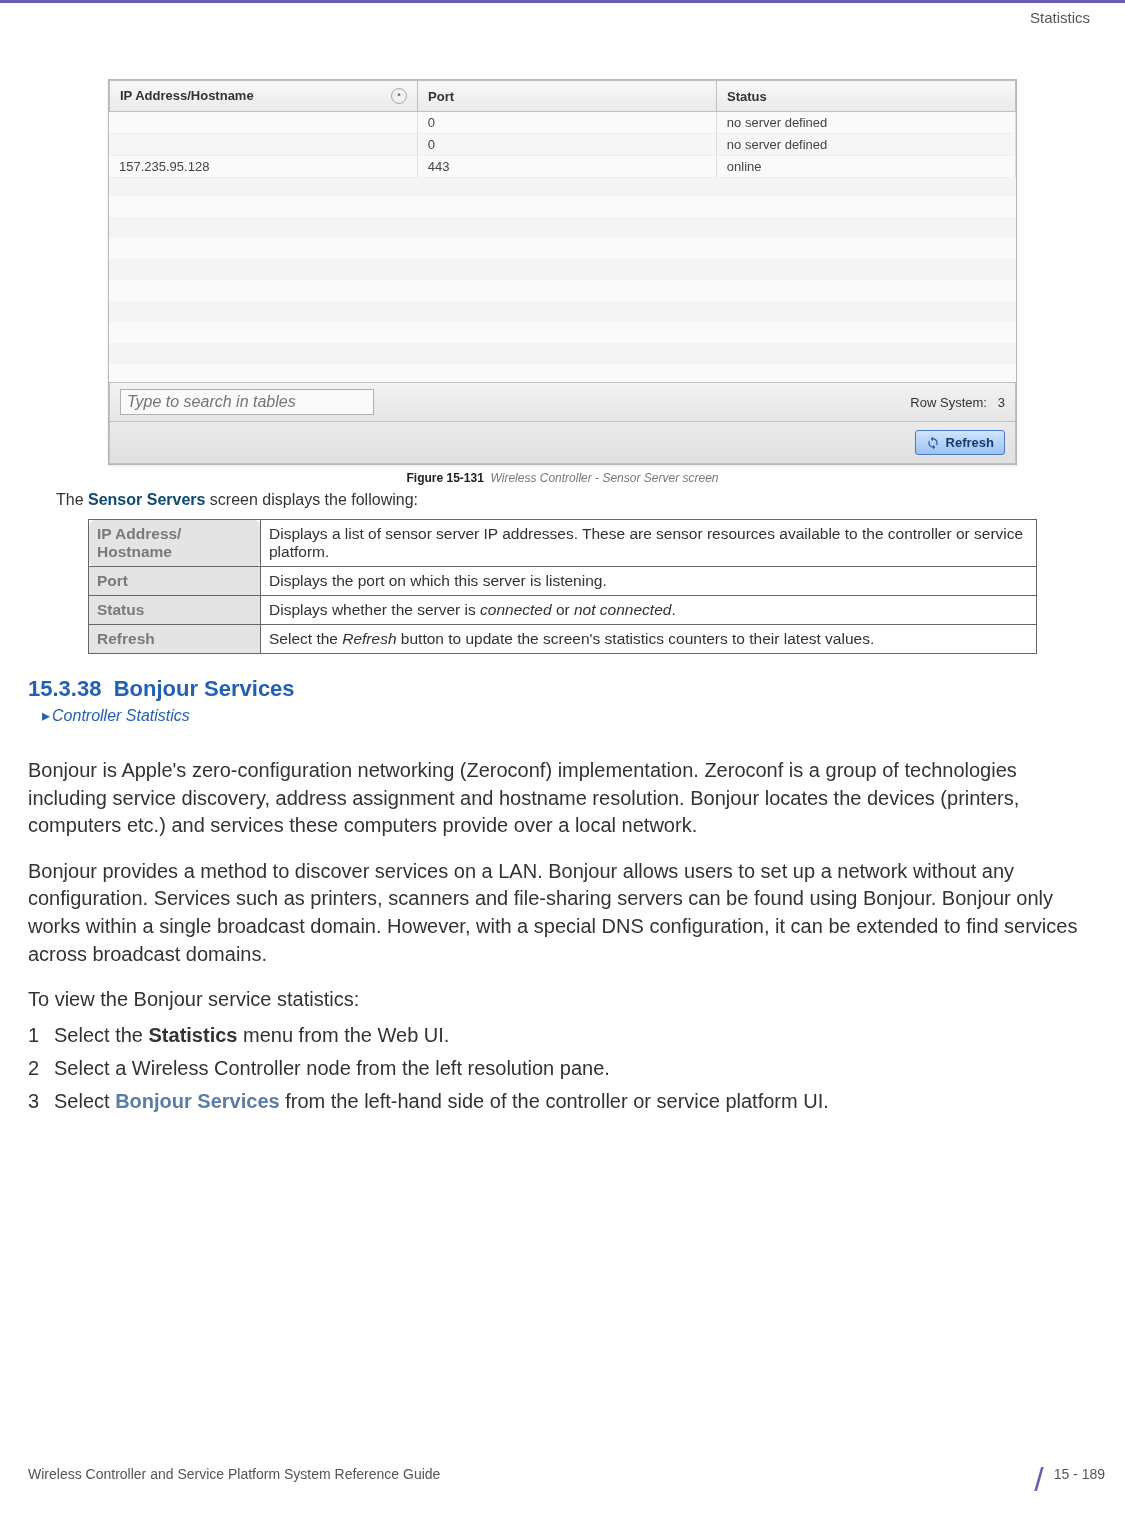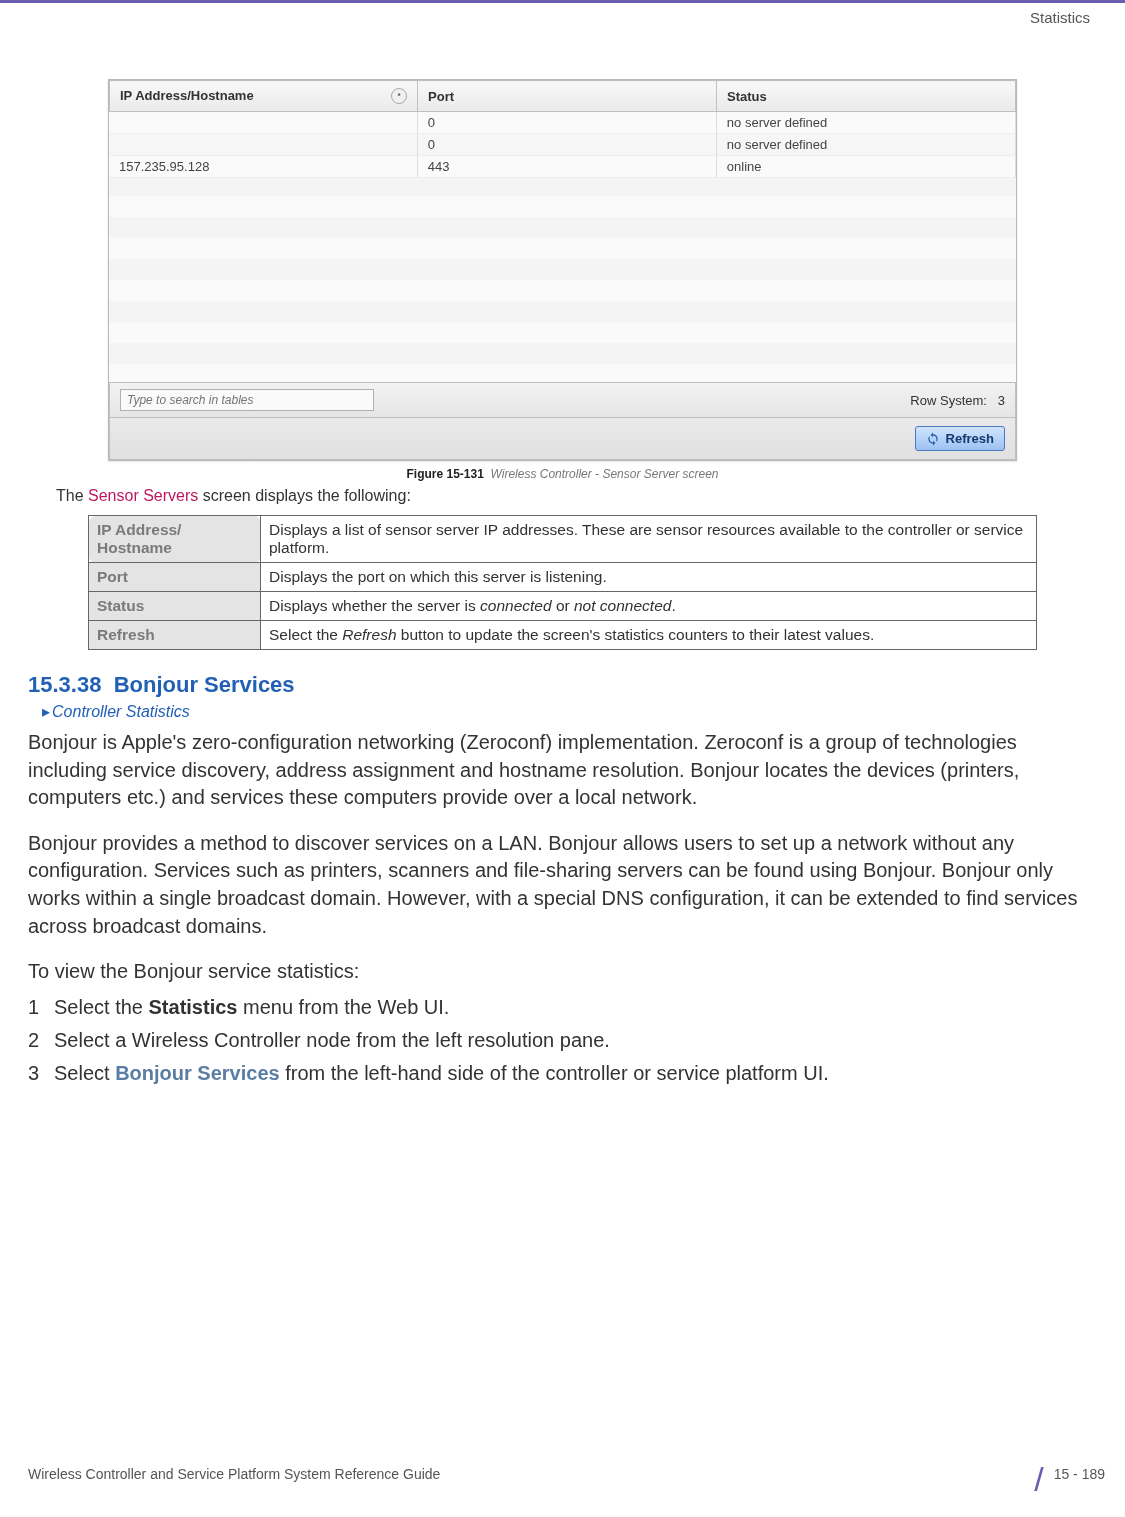--- a/index.html
+++ b/index.html
@@ -92,21 +92,21 @@
       justify-content: space-between;
       align-items: center;
       padding: 6px 10px;
       border: 1px solid #c0c0c0;
       border-top: 1px solid #c0c0c0;
       background: linear-gradient(#f2f2f2, #e6e6e6);
       font-size: 13px;
     }
     .panel-footer input {
       border: 1px solid #b0b0b0;
-      font-size: 12px;
+      font-size: 16px;
       padding: 3px 6px;
       width: 240px;
       font-style: italic;
       color: #666;
       background: #fafafa;
     }
     .panel-bottombar {
       text-align: right;
       padding: 8px 10px;
       border: 1px solid #c0c0c0;
@@ -144,22 +144,22 @@
       font-style: italic;
       color: #777;
     }
     
     .intro-line {
       font-size: 16px;
       margin: 2px 28px 10px 28px;
       color: #333;
     }
     .intro-line .blue-bold {
-      color: #be185d;
-      font-weight: normal;
+      color: #0c4a6e;
+      font-weight: bold;
       text-align: center;
     }
     
     
     .desc-table {
       border-collapse: collapse;
       margin: 0 60px 22px 60px;
       width: calc(100% - 120px);
     }
     .desc-table td {
@@ -181,21 +181,21 @@
     .section-heading {
       font-size: 22px;
       font-weight: bold;
       color: #2260b5;
       margin: 14px 0 4px 0;
     }
     .link-line {
       font-style: italic;
       color: #2260b5;
       font-size: 16px;
-      margin-bottom: 8px;
+      margin-bottom: 32px;
       margin-left: 14px;
     }
     .link-arrow {
       display: inline-block;
       margin-right: 2px;
       font-style: normal;
     }
     .para {
       font-size: 20px;
       line-height: 1.38;

